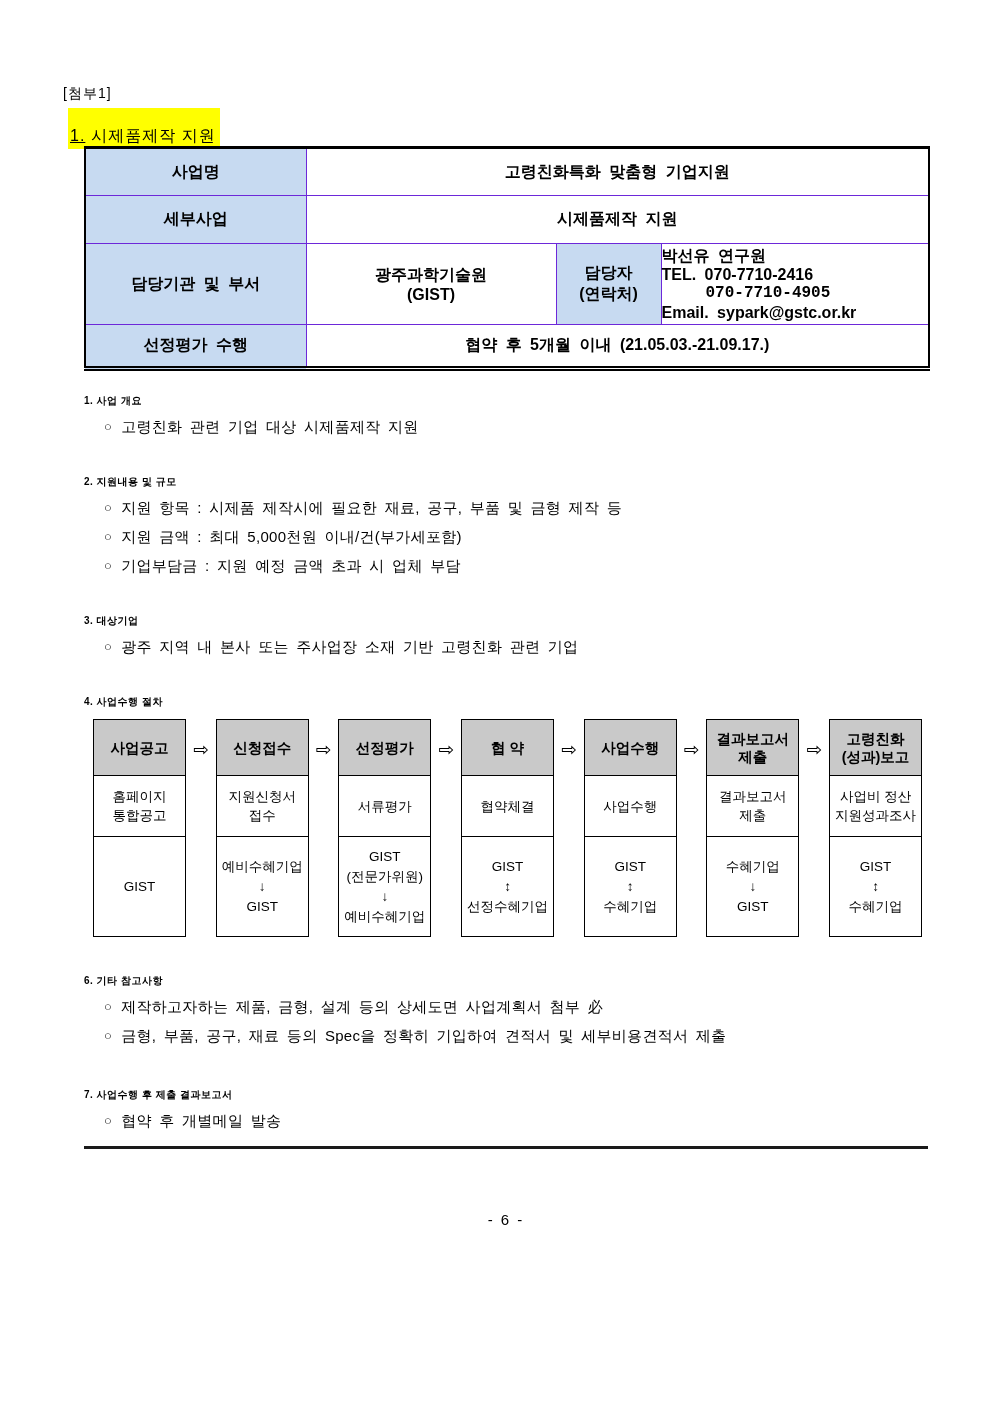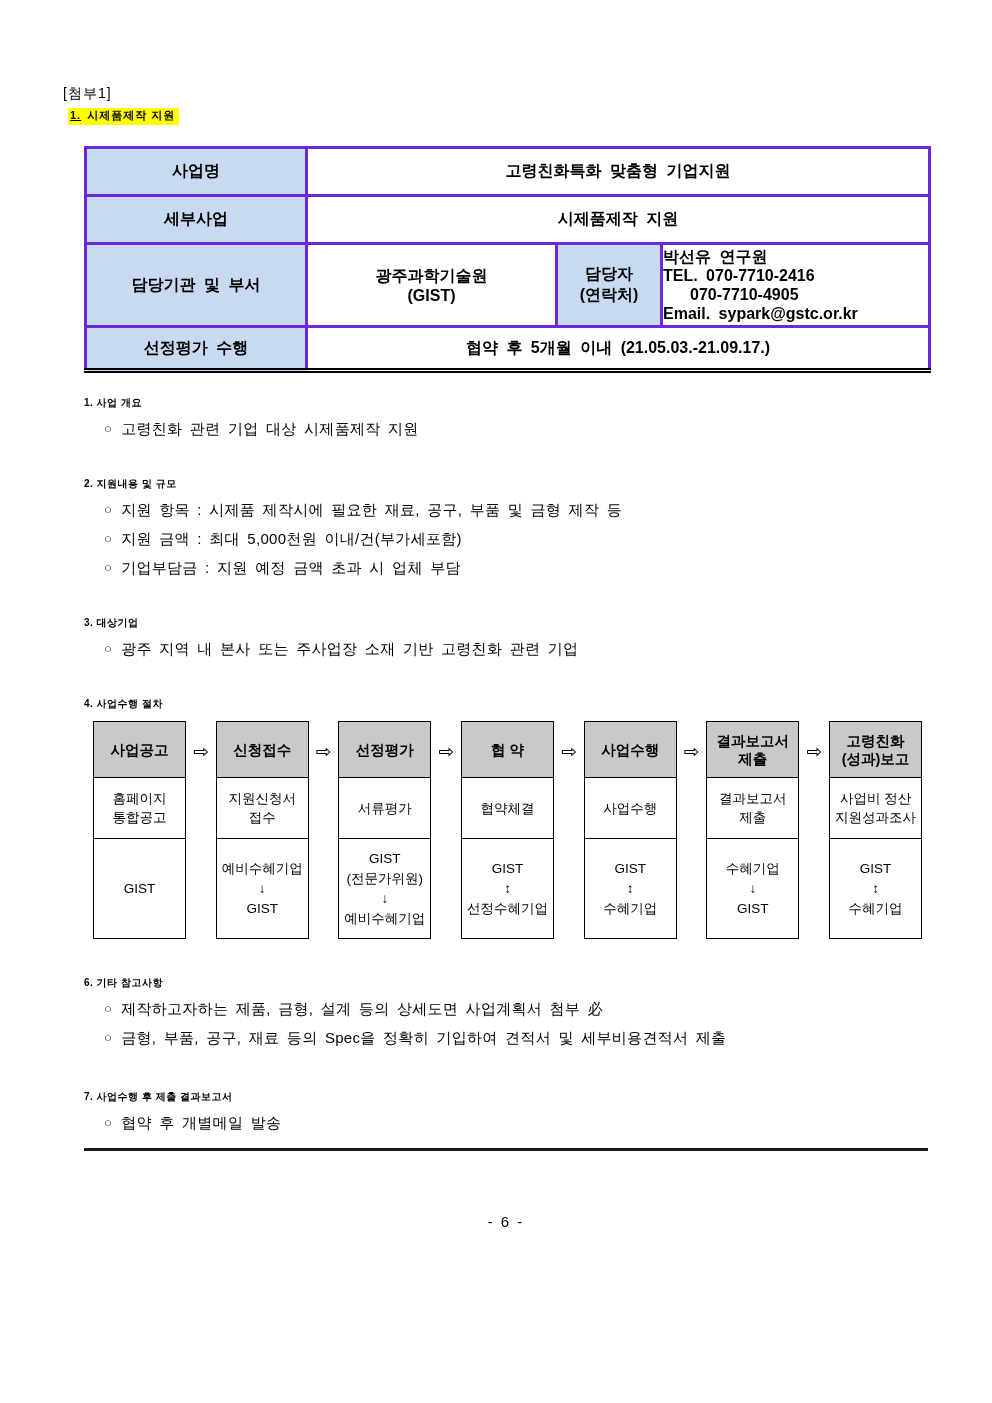--- a/index.html
+++ b/index.html
@@ -1,38 +1,38 @@
 <!DOCTYPE html>
 <html><head>
 <meta charset="utf-8">
 <style>
   * { margin:0; padding:0; box-sizing:border-box; }
   html,body { background:#fff; }
   body { font-family:"Liberation Sans","DejaVu Sans",sans-serif; color:#000; }
   .page { position:relative; width:992px; height:1274px; background:#fff; overflow:hidden; }
 
   .attach-label { position:absolute; left:63px; top:85px; font-size:14px; letter-spacing:1px; }
-  .doc-title { position:absolute; left:68px; top:108px; background:#ffff00; font-size:11px;
-               font-weight:bold; padding:0 4px 2px 2px; letter-spacing:1px; }
+  .doc-title { position:absolute; left:68px; top:108px; background:#ffff00; font-size:16px;
+               font-weight:normal; padding:18px 4px 2px 2px; letter-spacing:1px; }
   .doc-title .num { text-decoration:underline; margin-right:6px; }
 
   .content { position:absolute; left:84px; top:146px; width:844px; }
 
   
   table.info-table { width:844px; border-collapse:collapse; table-layout:fixed;
                      border-top:3px solid #000; border-left:2px solid #000; border-right:2px solid #000;
                      border-bottom:5px double #000; }
-  table.info-table td { border:3px solid #6d28d9; text-align:center; vertical-align:middle;
+  table.info-table td { border:1px solid #6d28d9; text-align:center; vertical-align:middle;
                         font-size:16px; font-weight:bold; word-spacing:4px; }
   td.hd { background:#c7daf1; }
   td.pre { white-space:pre-line; }
   .r1 { height:48px; } .r2 { height:48px; } .r3 { height:80px; } .r4 { height:44px; }
   td.contact-cell { font-weight:normal; font-size:14.5px; padding:2px 0; word-spacing:1px; }
   .contact-cell div { line-height:19px; text-align:left; }
-  .contact-cell .shift { position:relative; left:27px; }
+  .contact-cell .shift { position:relative; left:44px;font-family:Liberation Mono, monospace; }
 
   
   .section { margin-top:28px; }
   .sec-title { font-size:10px; font-weight:bold; letter-spacing:0.5px; line-height:24px; }
   .item { font-size:15px; line-height:28px; padding-left:20px; word-spacing:3px; letter-spacing:0.3px; }
   .item .bullet { margin-right:9px; font-size:13px; position:relative; top:-1px; }
 
   
   .flow { margin:5px 6px 0 9px; display:flex; align-items:flex-start; height:218px; }
   .step { width:93px; height:218px; border:1px solid #000; display:flex; flex-direction:column; background:#fff; }

